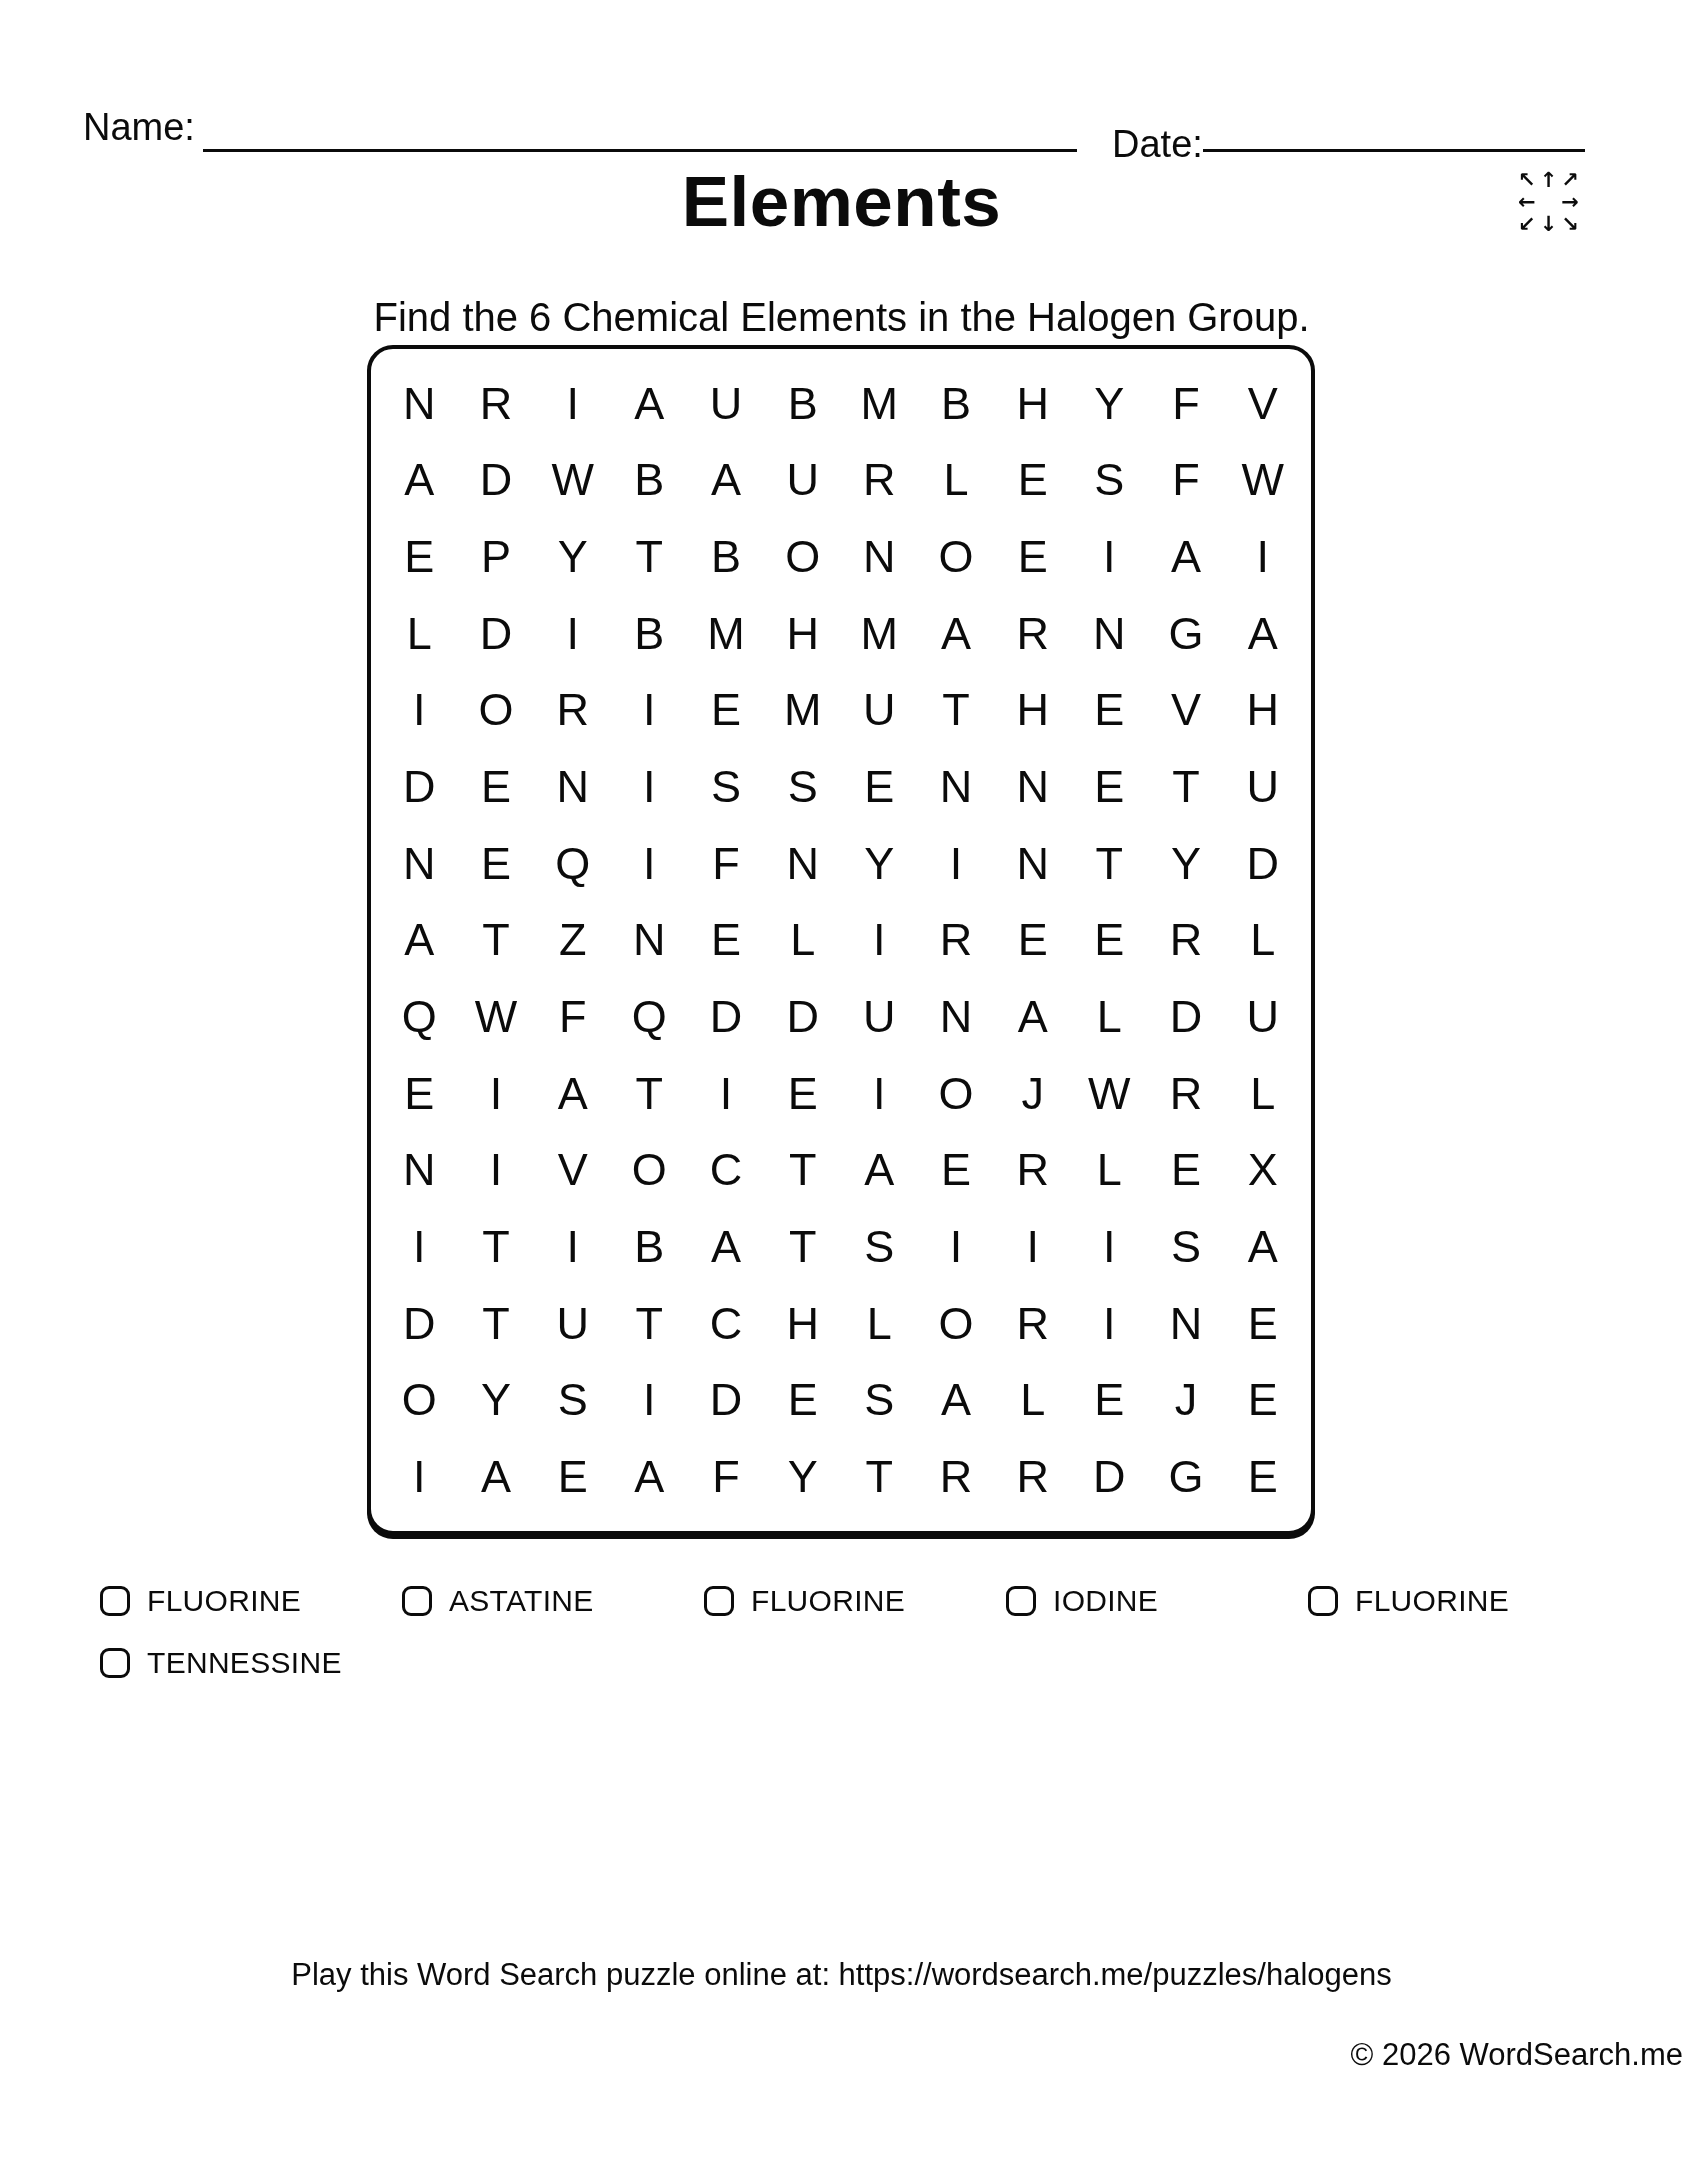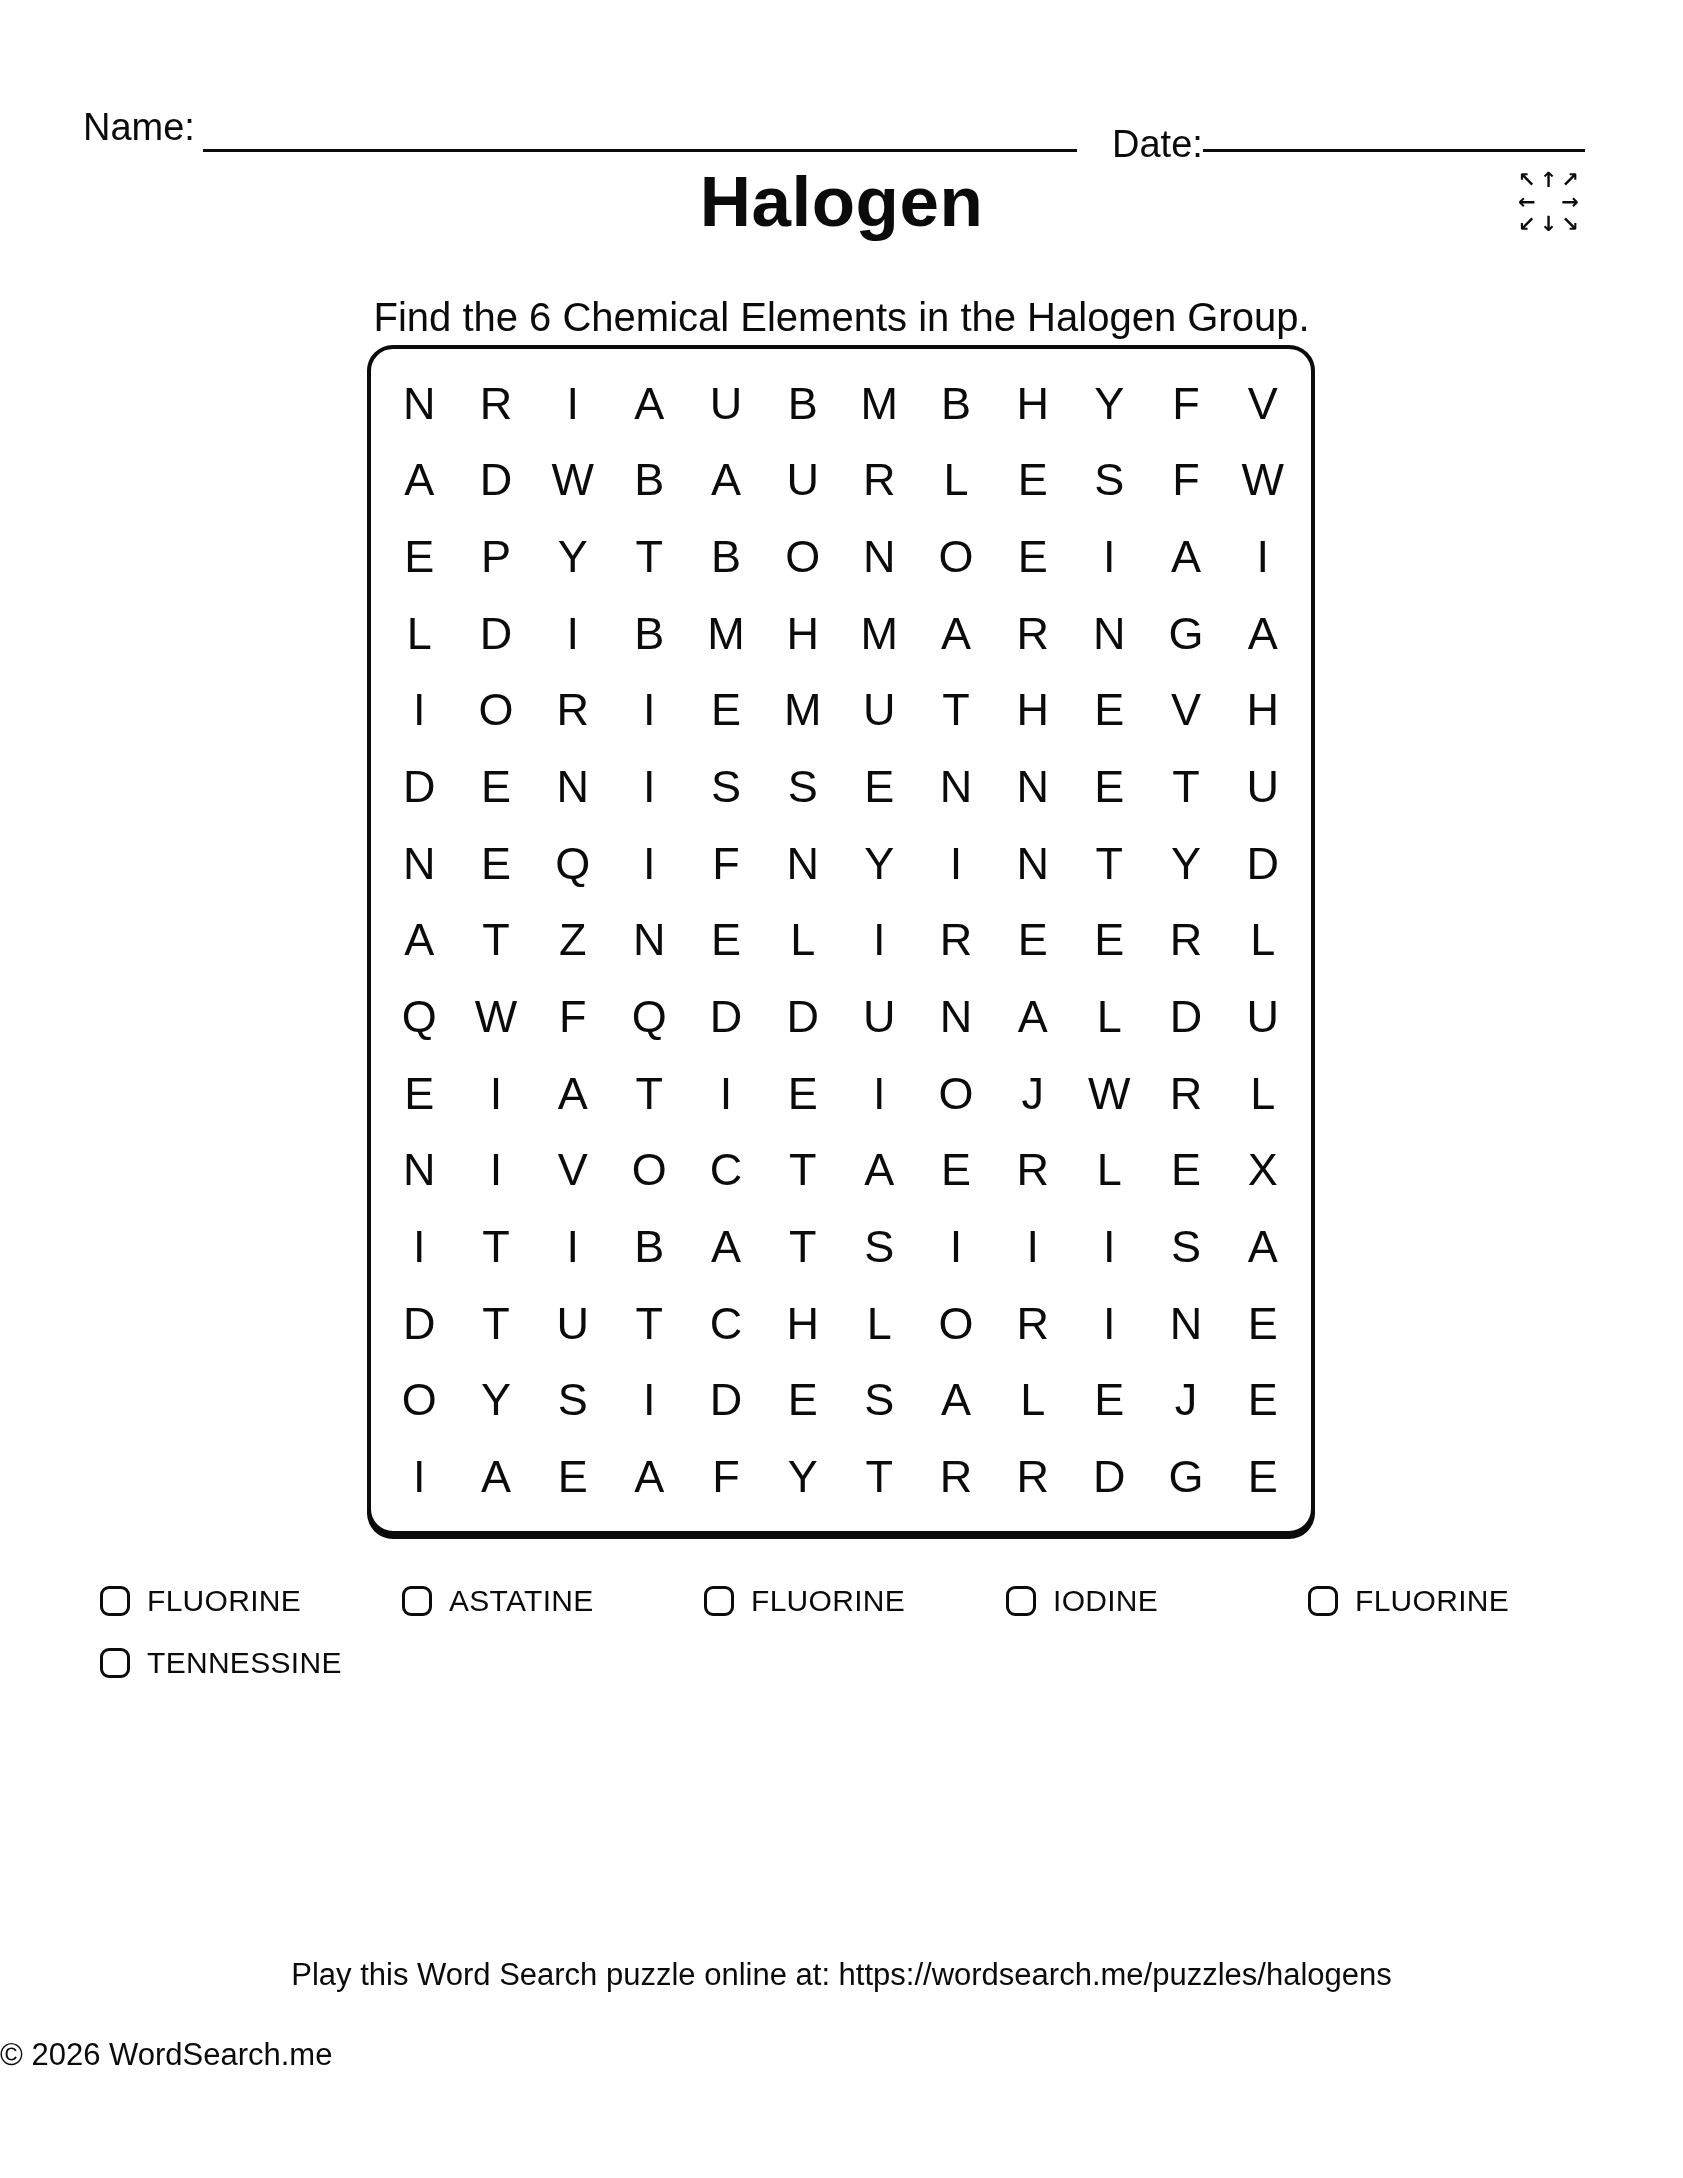--- a/index.html
+++ b/index.html
@@ -26,32 +26,32 @@
   }
   .cell{display:flex;align-items:center;justify-content:center;font-size:45px;line-height:1;}
   .words{
     left:100px;top:1582px;width:1515px;display:grid;
     grid-template-columns:repeat(5,302px);row-gap:24px;
   }
   .word{display:flex;align-items:center;height:38px;}
   .checkbox{width:30px;height:30px;border:3px solid #0b0b0b;border-radius:9px;box-sizing:border-box;flex:none;background:#fff;}
   .word-label{margin-left:17px;font-size:30px;letter-spacing:0.3px;white-space:nowrap;}
   .footer-line1{left:0;width:100%;text-align:center;top:1957px;font-size:31px;}
-  .footer-line2{left:0;width:100%;text-align:left;top:2037px;font-size:31px;}
+  .footer-line2{left:0;width:100%;text-align:right;top:2037px;font-size:31px;}
 </style>
 </head>
 <body>
 
 <div class="abs hdr-label" style="left:83px;top:105px">Name:</div>
 <div class="rule" style="left:203px;top:149px;width:874px"></div>
 
 <div class="abs hdr-label" style="left:1112px;top:122px">Date:</div>
 <div class="rule" style="left:1203px;top:149px;width:382px"></div>
 
-<div class="abs title">Halogen</div>
+<div class="abs title">Elements</div>
 
 <div class="abs dirs">
     <span>↖</span>
     <span>↑</span>
     <span>↗</span>
     <span>←</span>
     <span></span>
     <span>→</span>
     <span>↙</span>
     <span>↓</span>

